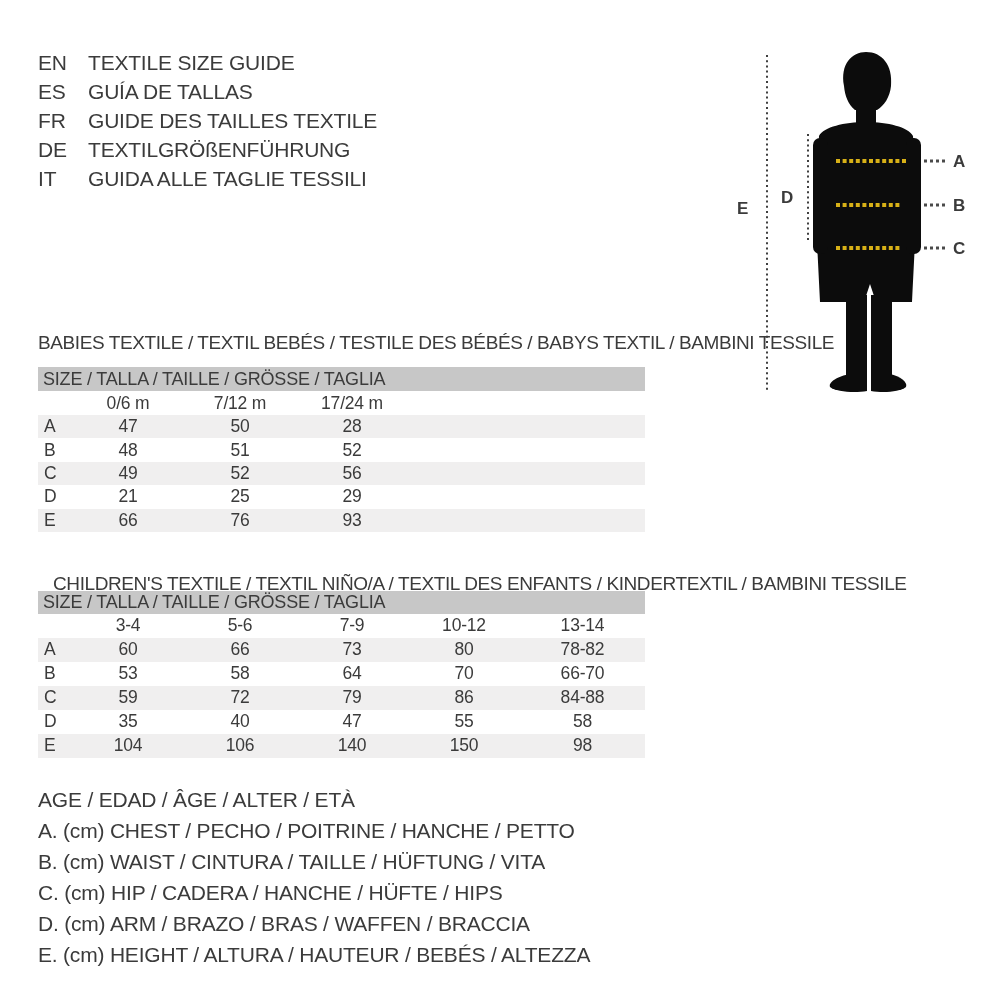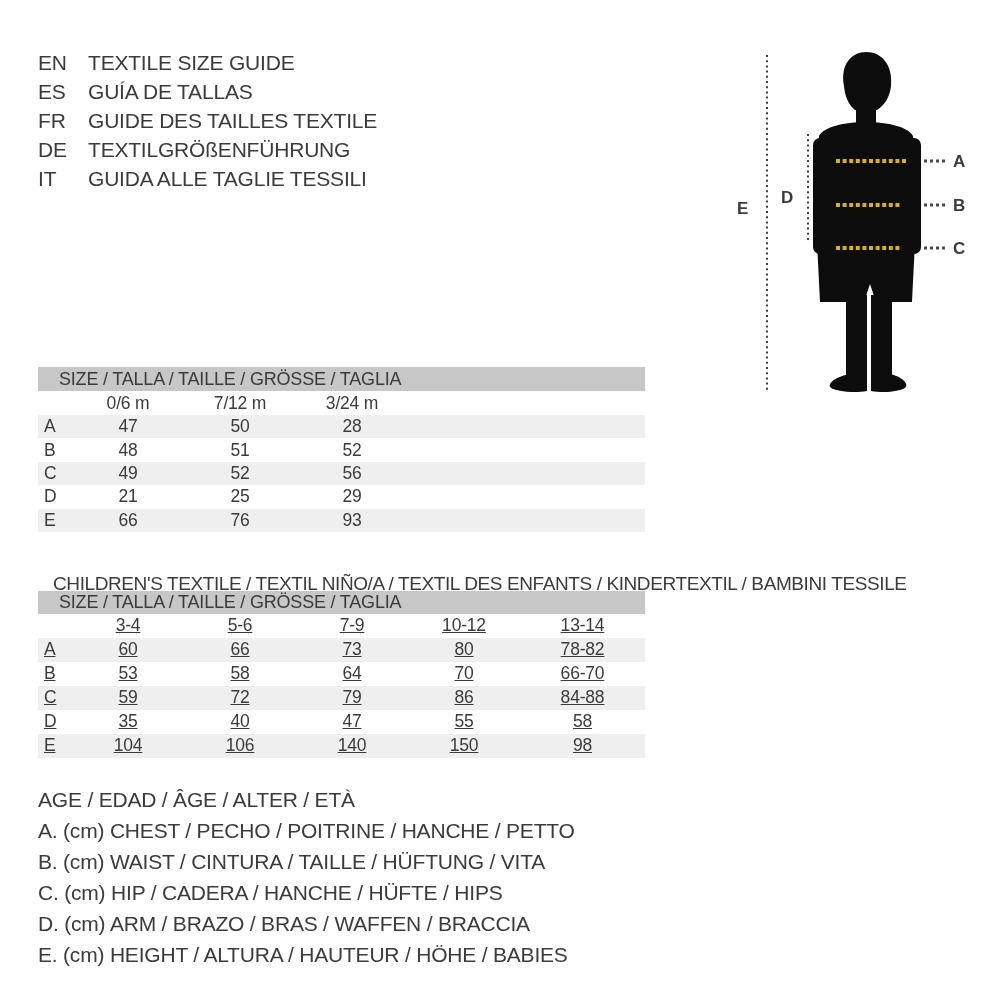--- a/index.html
+++ b/index.html
@@ -9,24 +9,24 @@
     letter-spacing:-0.2px;
   }
   
   .lang-block{position:absolute;left:38px;top:48px;}
   .lang-row{display:flex;line-height:29px;font-size:21px;font-weight:500;}
   .lang-code{width:50px;flex:0 0 50px;}
   
   .section-title{position:absolute;left:38px;font-size:19px;font-weight:500;letter-spacing:-0.4px;white-space:nowrap;}
   
   .size-table{position:absolute;left:38px;width:607px;font-size:17.5px;}
-  .tbl-header{background:#c7c7c7;display:flex;align-items:center;padding-left:21px;font-size:18px;}
+  .tbl-header{background:#c7c7c7;display:flex;align-items:center;padding-left:5px;font-size:18px;}
   .row{display:grid;align-items:center;}
   .grid-b{grid-template-columns:34px 112px 112px 112px 1fr;}
-  .grid-c{grid-template-columns:34px 112px 112px 112px 112px 1fr;text-decoration:underline;}
+  .grid-c{grid-template-columns:34px 112px 112px 112px 112px 1fr;}
   .row .lbl{padding-left:6px;text-align:left;}
   .row .val{text-align:center;}
   .row.stripe{background:#f0efef;}
   .babies .tbl-header{height:24px;}
   .babies .subhead{height:24px;}
   .babies .data-row{height:23.4px;}
   .children .tbl-header{height:23px;}
   .children .subhead{height:24px;}
   .children .data-row{height:24px;}
   
@@ -93,27 +93,28 @@
       <line x1="204" y1="208" x2="227" y2="208" stroke="#4a4a4a" stroke-width="3" stroke-dasharray="3 3"></line>
 
       <text class="measure-label" x="233" y="127">A</text>
       <text class="measure-label" x="233" y="171">B</text>
       <text class="measure-label" x="233" y="214">C</text>
       <text class="measure-label" x="61" y="163">D</text>
       <text class="measure-label" x="17" y="174">E</text>
     </svg>
   </div>
 
+  <h2 class="section-title" style="top:332px;margin:0;">BABIES TEXTILE / TEXTIL BEBÉS / TESTILE DES BÉBÉS / BABYS TEXTIL / BAMBINI TESSILE</h2>
   <div class="size-table babies" style="top:367px;">
     <div class="tbl-header">SIZE / TALLA / TAILLE / GRÖSSE / TAGLIA</div>
     <div class="row grid-b subhead">
       <span class="lbl"></span>
       <span class="val">0/6 m</span>
       <span class="val">7/12 m</span>
-      <span class="val">3/24 m</span>
+      <span class="val">17/24 m</span>
       <span></span>
     </div>
     <div class="row grid-b data-row stripe">
       <span class="lbl">A</span>
       <span class="val">47</span>
       <span class="val">50</span>
       <span class="val">28</span>
       <span></span>
     </div>
     <div class="row grid-b data-row">
@@ -204,16 +205,16 @@
       <span></span>
     </div>
   </div>
 
   <section class="legend">
     <div>AGE / EDAD / ÂGE / ALTER / ETÀ</div>
     <div>A. (cm) CHEST / PECHO / POITRINE / HANCHE / PETTO</div>
     <div>B. (cm) WAIST / CINTURA / TAILLE / HÜFTUNG / VITA</div>
     <div>C. (cm) HIP / CADERA / HANCHE / HÜFTE / HIPS</div>
     <div>D. (cm) ARM / BRAZO / BRAS / WAFFEN / BRACCIA</div>
-    <div>E. (cm) HEIGHT / ALTURA / HAUTEUR / HÖHE / BABIES</div>
+    <div>E. (cm) HEIGHT / ALTURA / HAUTEUR / BEBÉS / ALTEZZA</div>
   </section>
 
 </div>
 
 </body></html>

